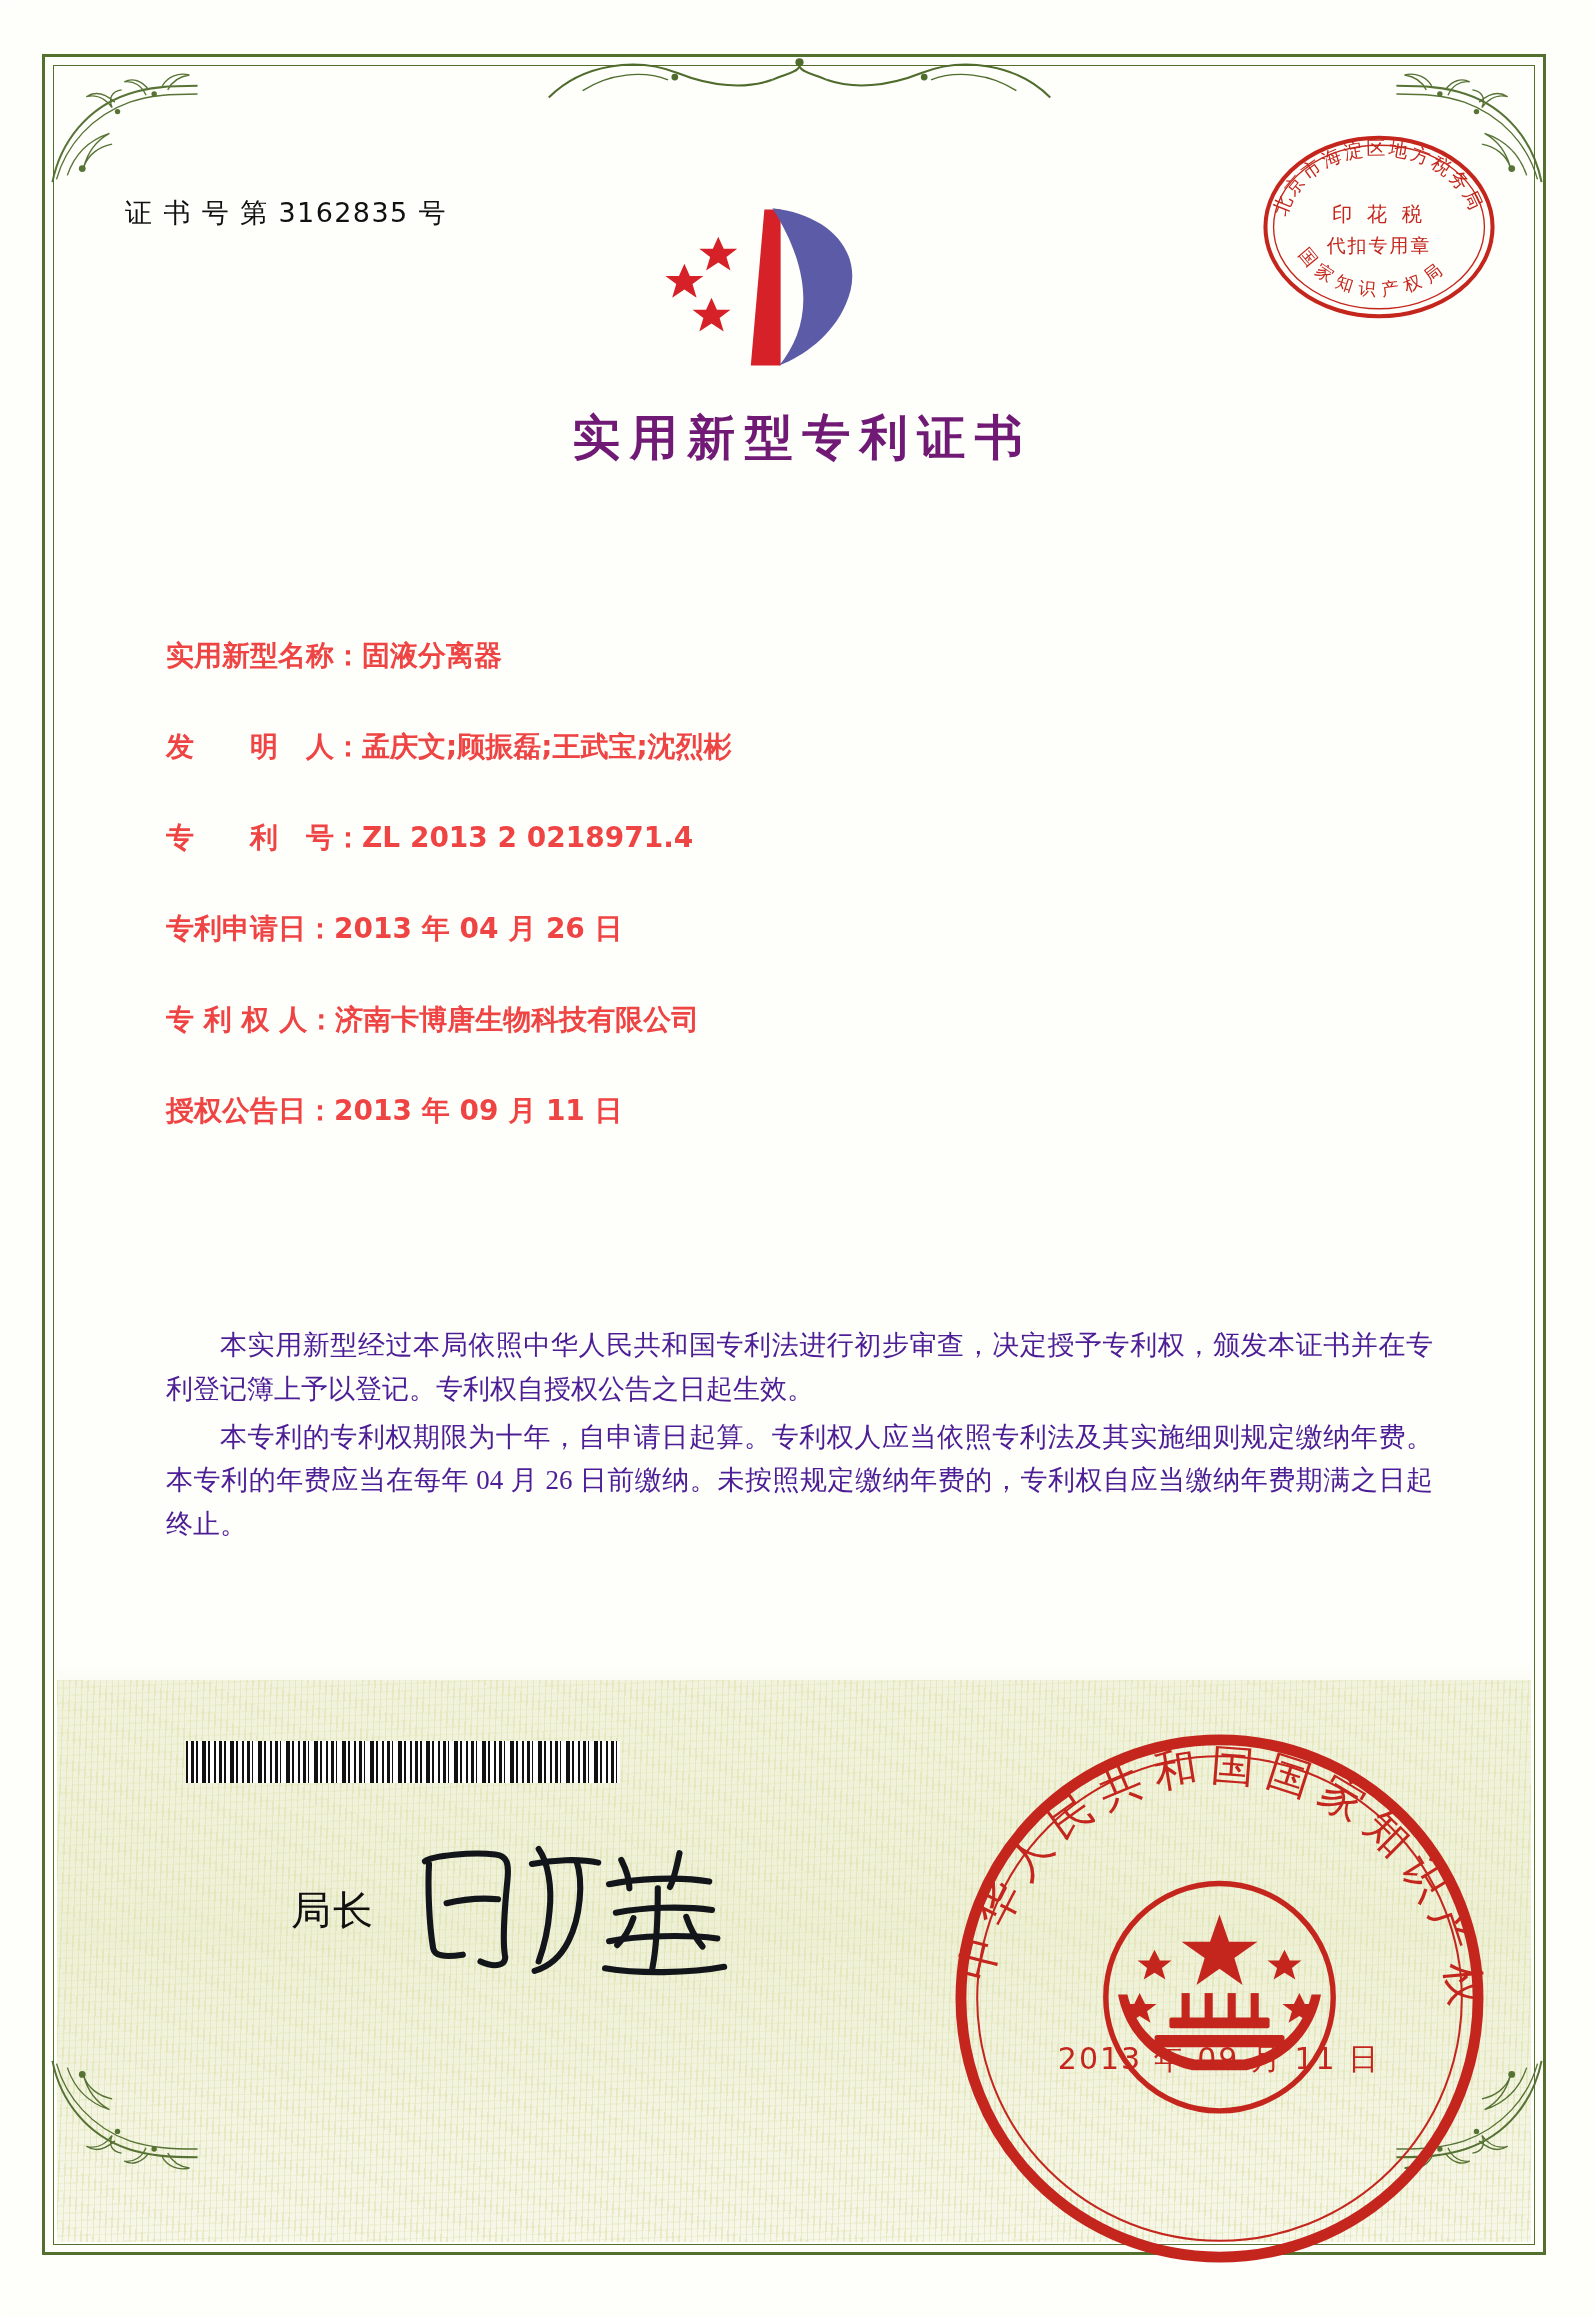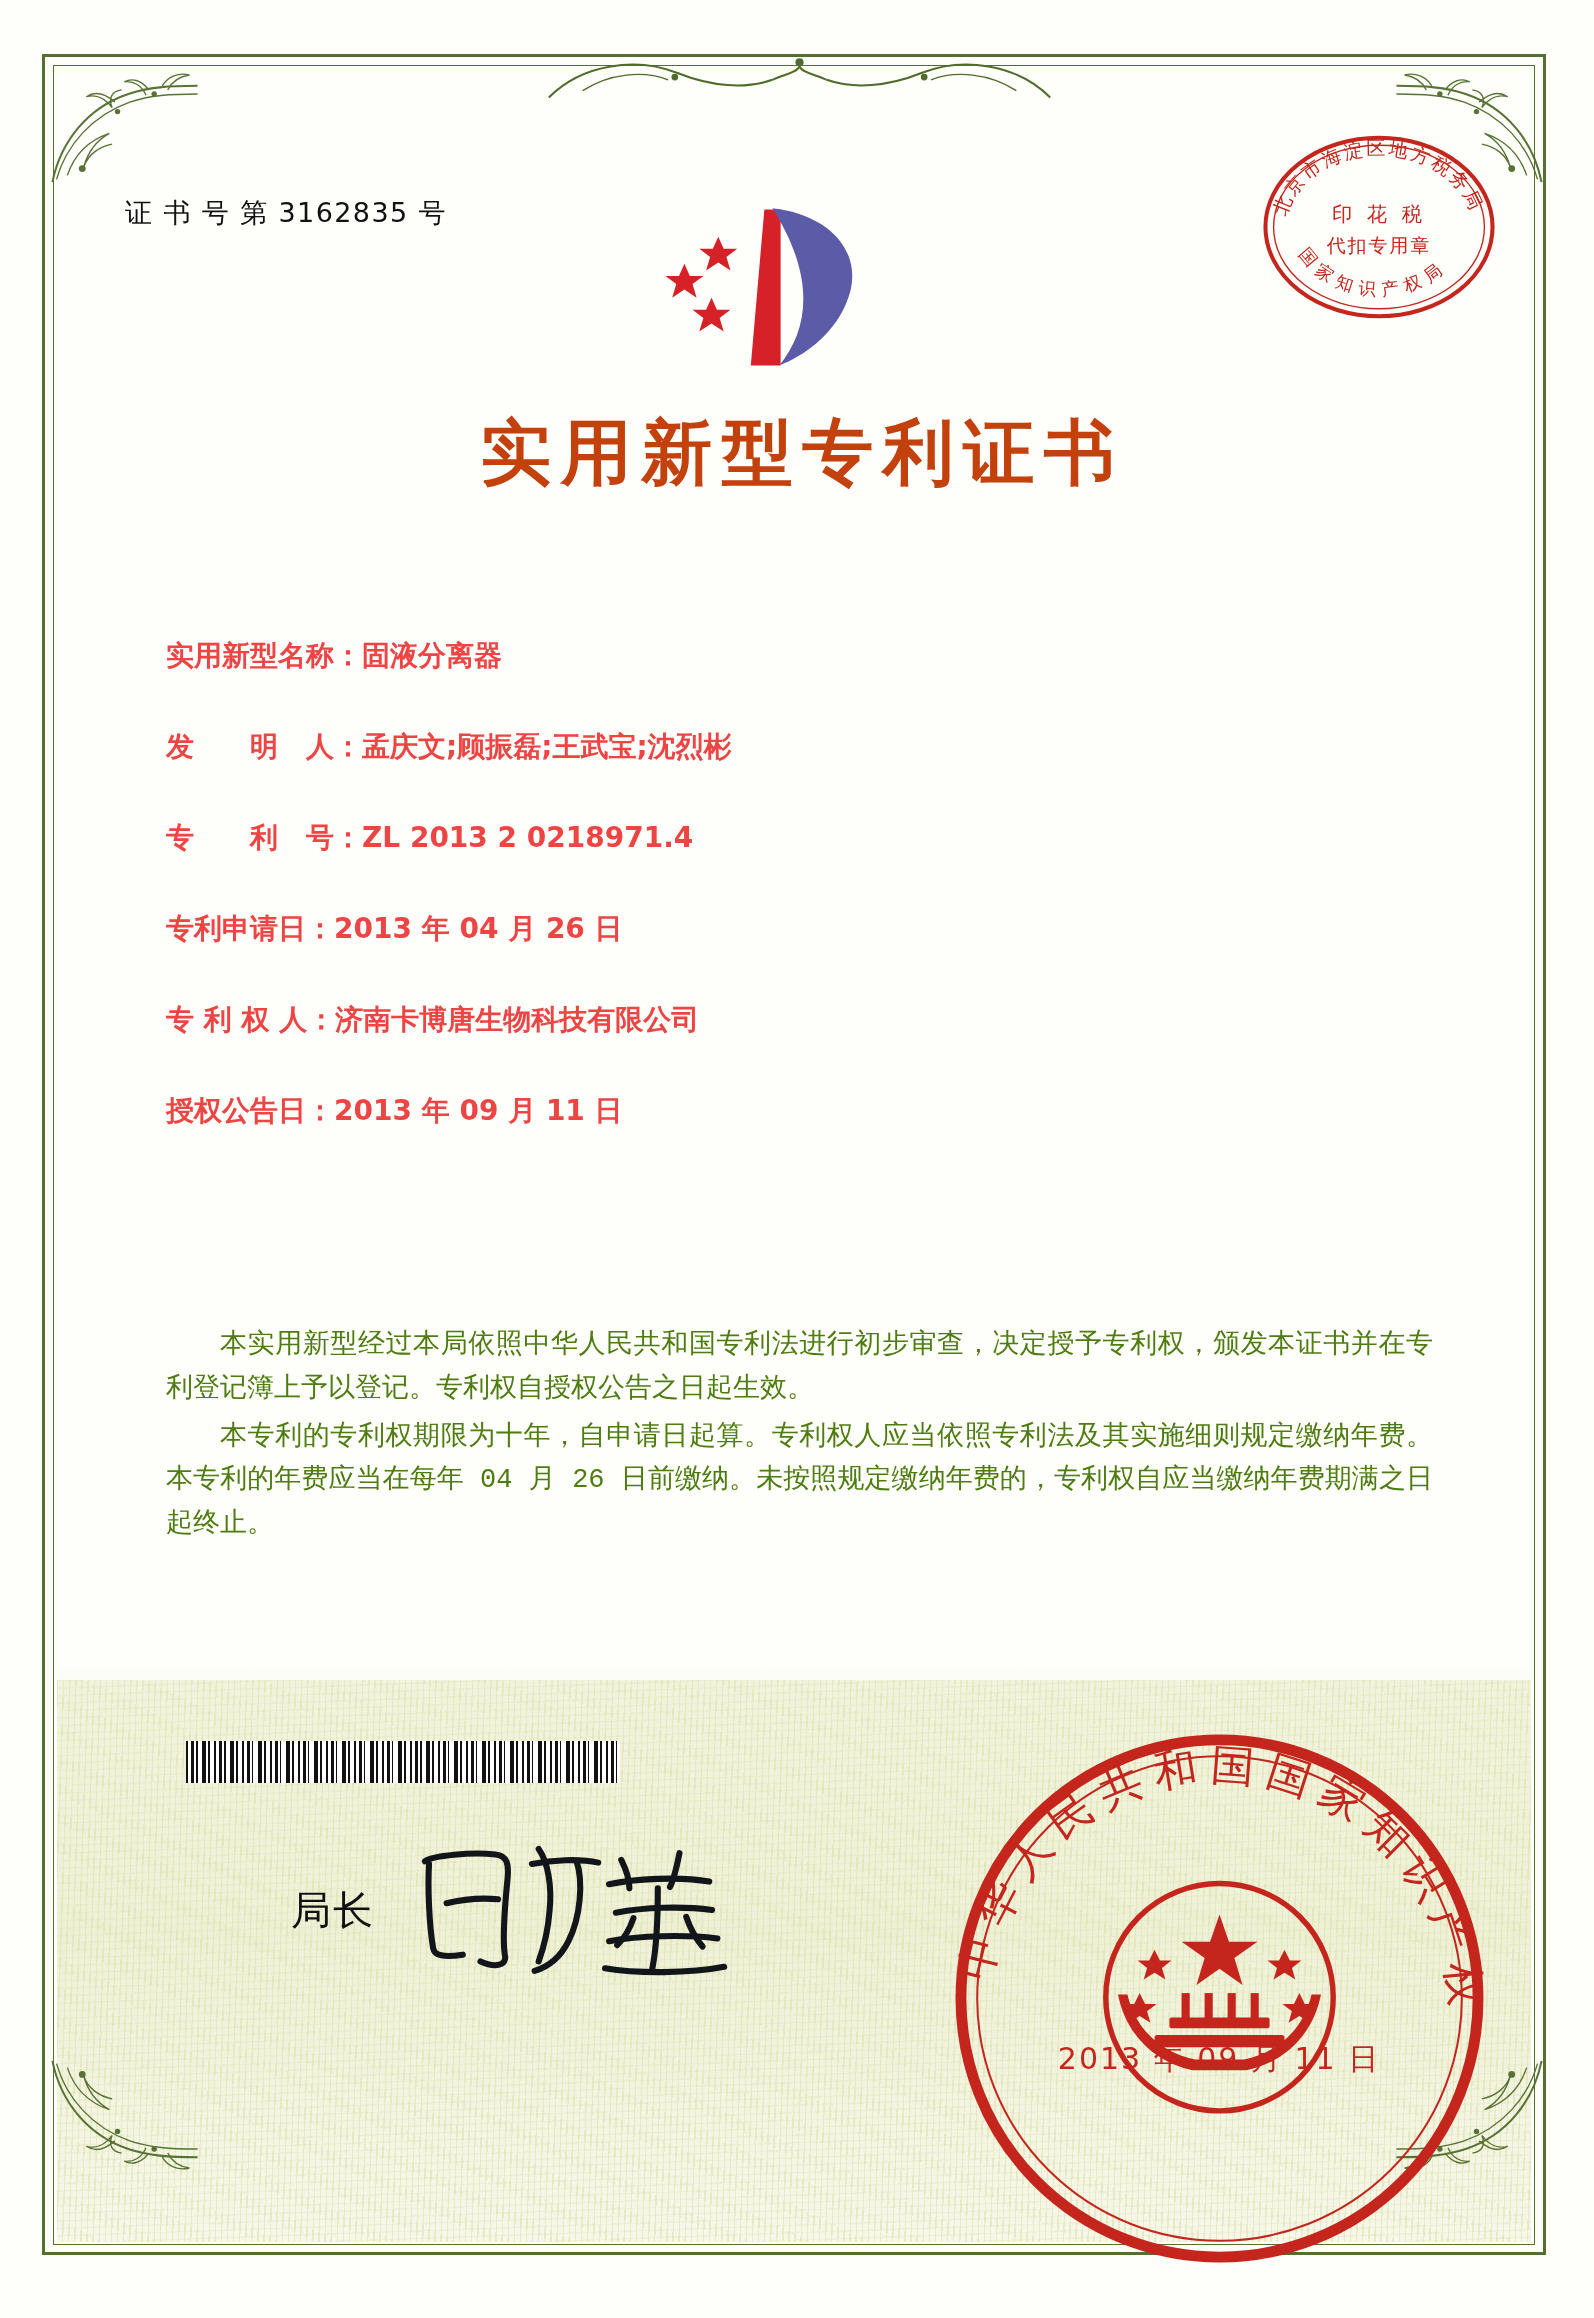--- a/index.html
+++ b/index.html
@@ -102,23 +102,23 @@
   }
   .logo svg { width: 100%; height: 100%; display: block; }
 
   .title {
     position: absolute;
     left: 0; top: 406px;
     width: 1595px;
     text-align: center;
     font-family: "DejaVu Sans", sans-serif;
     font-weight: bold;
-    font-size: 71px;
+    font-size: 48px;
     letter-spacing: 9.5px;
-    color: #c2410c;
+    color: #701a75;
     text-indent: 9.5px;
   }
 
   
   .tax-stamp {
     position: absolute;
     left: 1257px; top: 129px;
     width: 244px; height: 196px;
   }
   .tax-stamp svg { width: 100%; height: 100%; display: block; }
@@ -138,24 +138,24 @@
     font-weight: bold;
   }
   .field-label { letter-spacing: 0px; }
   .field-value { letter-spacing: 0px; }
 
   
   .body-text {
     position: absolute;
     left: 166px; top: 1324px;
     width: 1267px;
-    font-family: Liberation Mono, monospace;
+    font-family: Liberation Serif, serif;
     font-size: 27px;
     line-height: 1.62;
-    color: #4d7c0f;
+    color: #4c1d95;
     text-align: justify;
   }
   .body-text p { margin: 0 0 4.1px 0; text-indent: 54px; }
 
   
   .barcode {
     position: absolute;
     left: 186px; top: 1741px;
     width: 434px; height: 42px;
     background:

